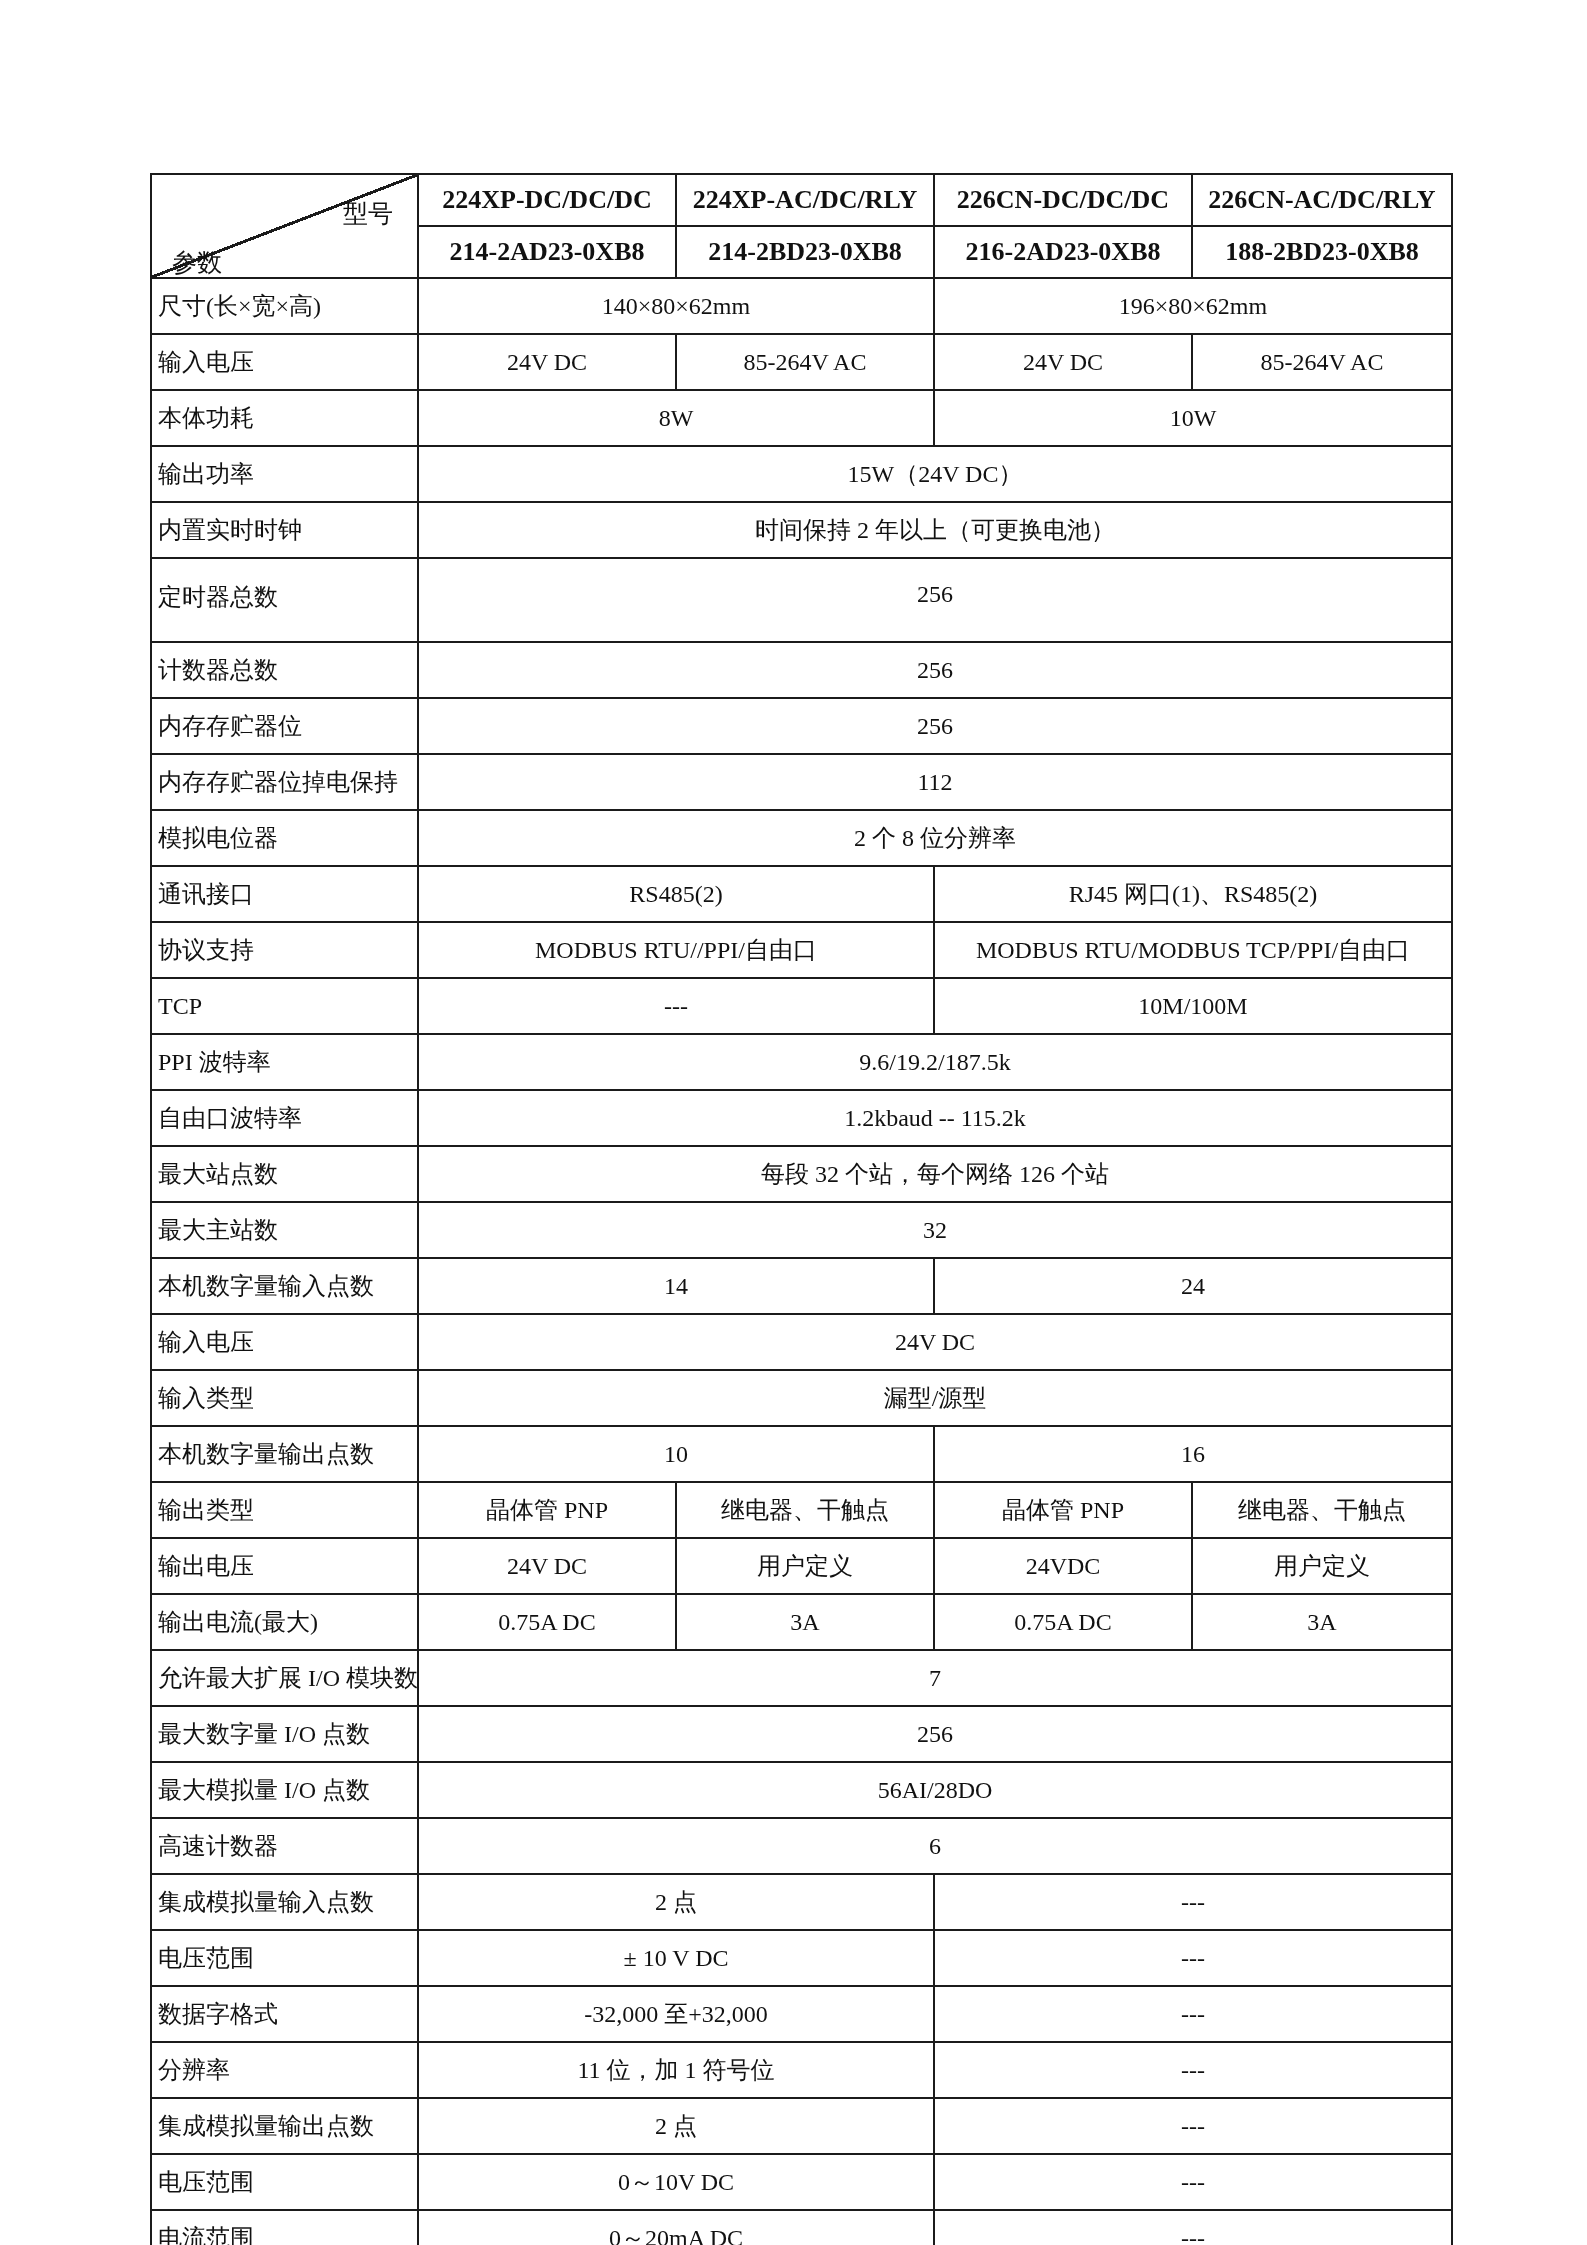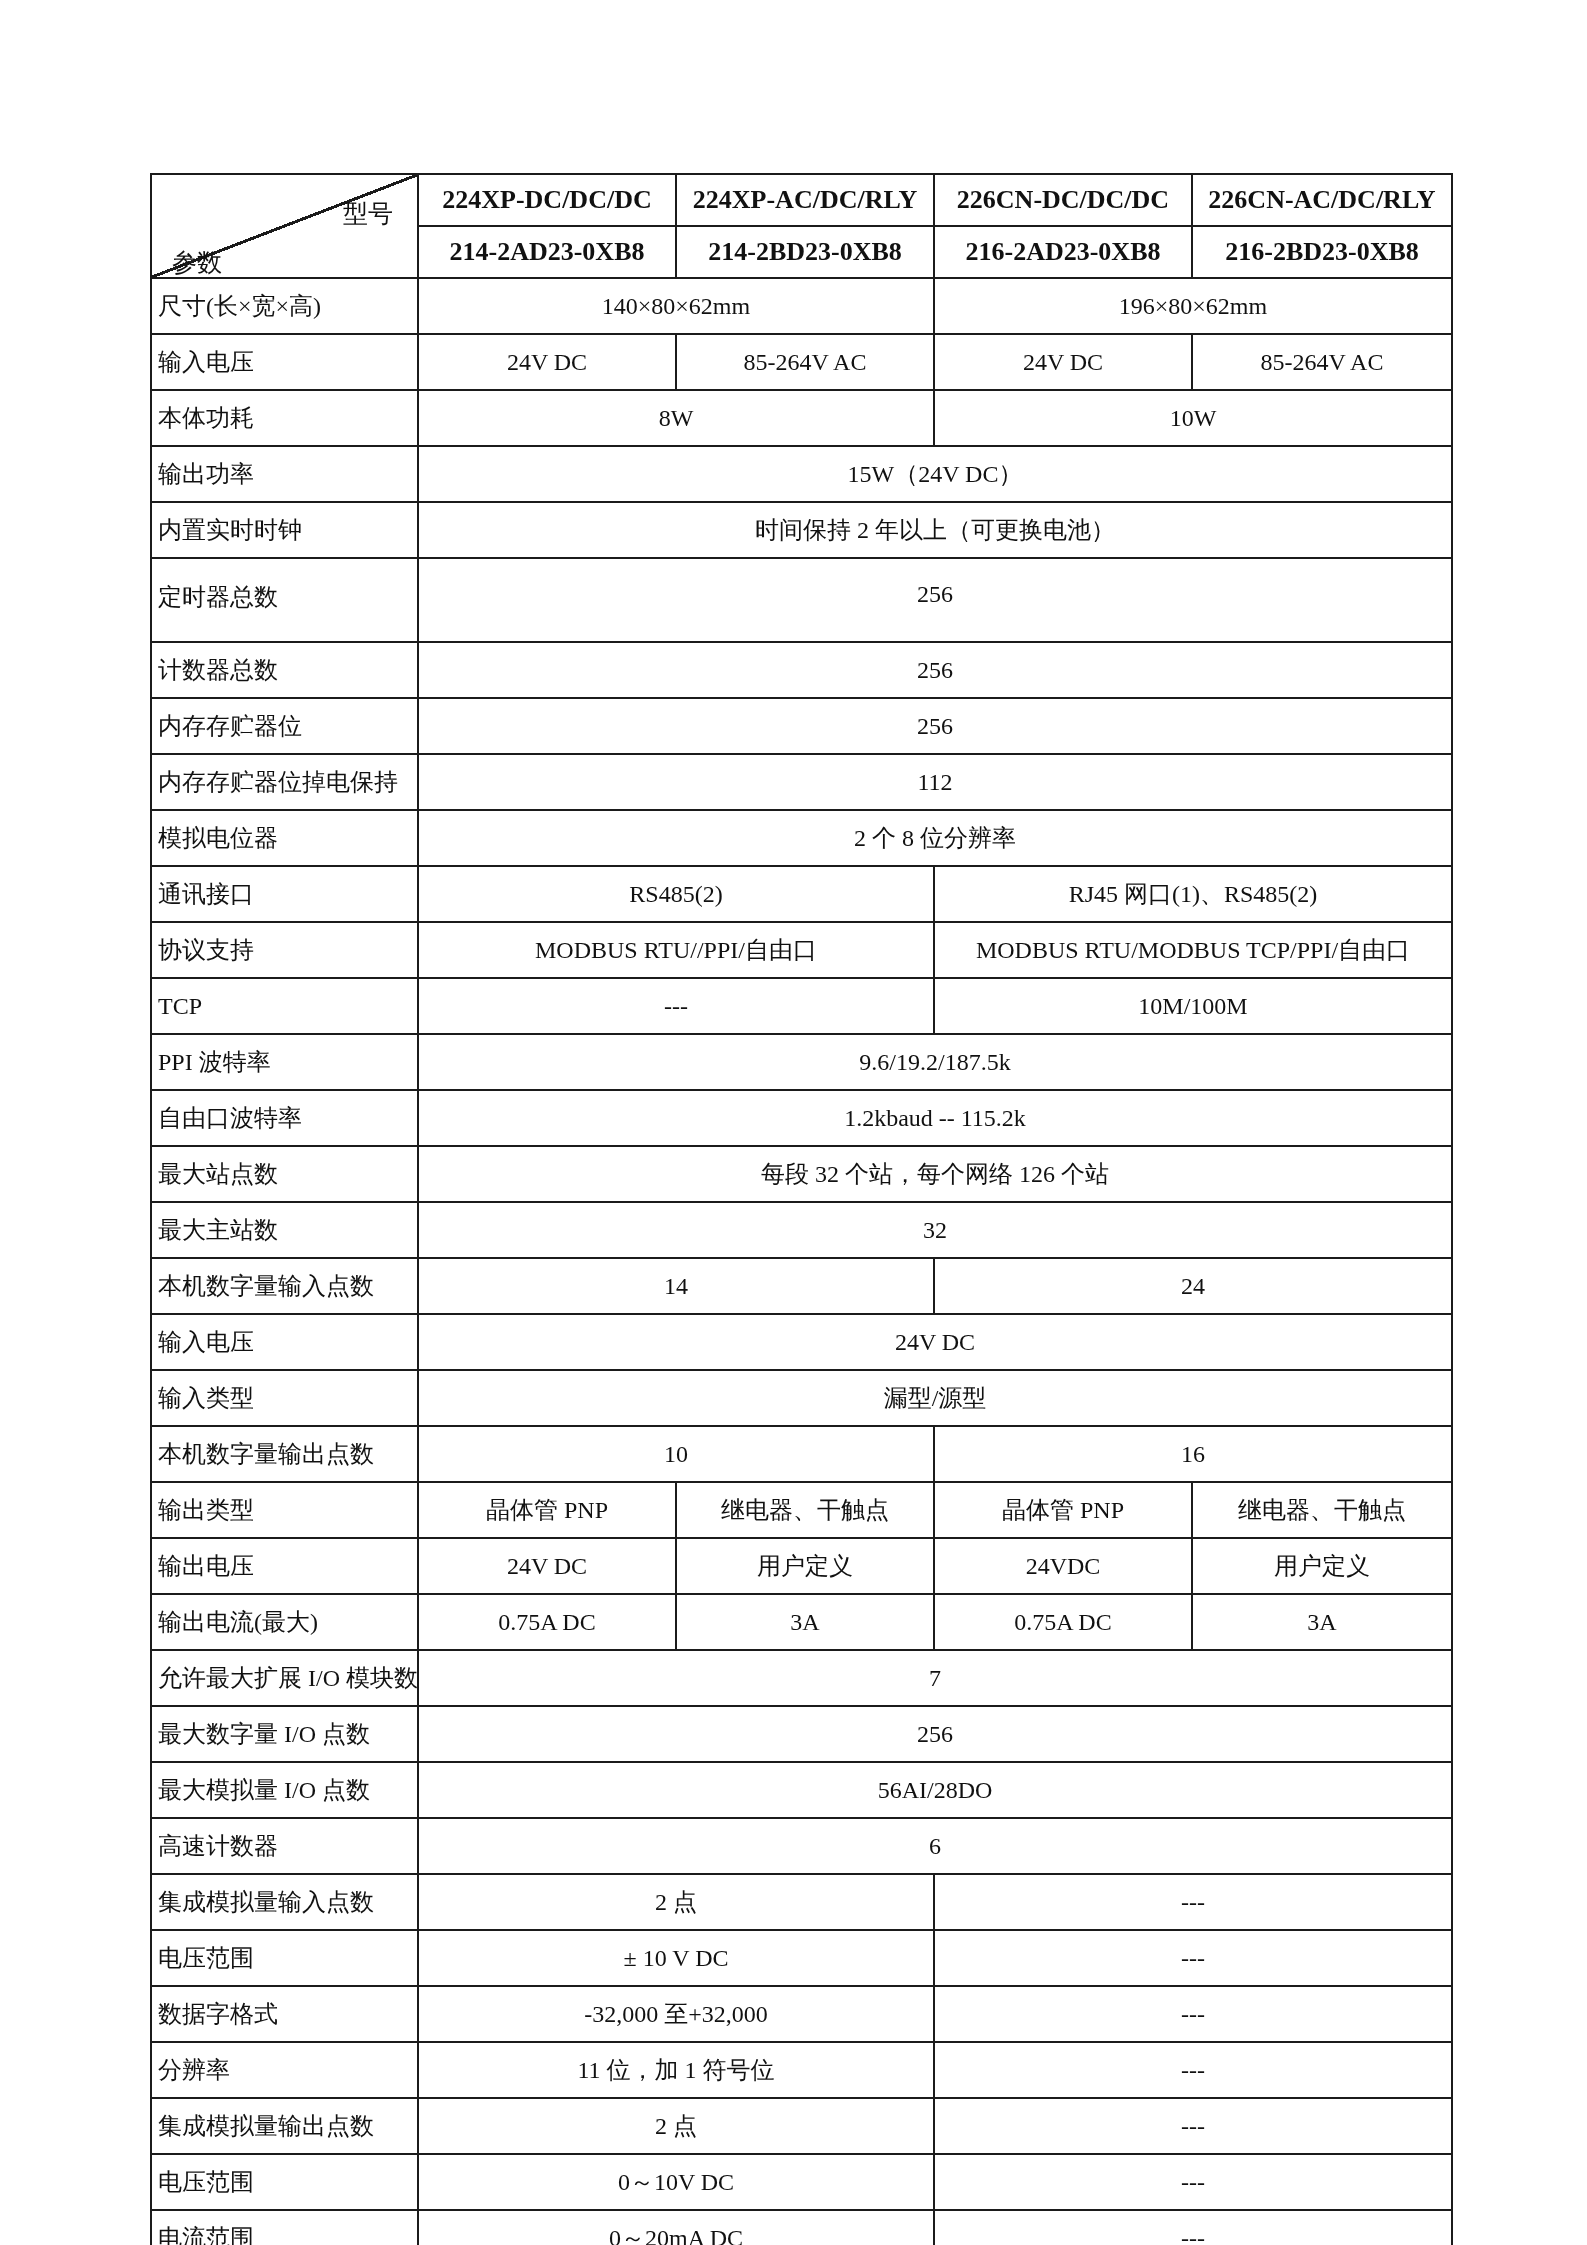--- a/index.html
+++ b/index.html
@@ -101,21 +101,21 @@
         </td>
         <td class="model">224XP-DC/DC/DC</td>
         <td class="model">224XP-AC/DC/RLY</td>
         <td class="model">226CN-DC/DC/DC</td>
         <td class="model">226CN-AC/DC/RLY</td>
       </tr>
       <tr class="hrow">
         <td class="model">214-2AD23-0XB8</td>
         <td class="model">214-2BD23-0XB8</td>
         <td class="model">216-2AD23-0XB8</td>
-        <td class="model">216-2BD23-0XB8</td>
+        <td class="model">188-2BD23-0XB8</td>
       </tr>
     </thead>
     <tbody>
         <tr>
           <td class="label">尺寸(长×宽×高)</td>
           <td class="value" colspan="2">140×80×62mm</td>
           <td class="value" colspan="2">196×80×62mm</td>
         </tr>
         <tr>
           <td class="label">输入电压</td>

